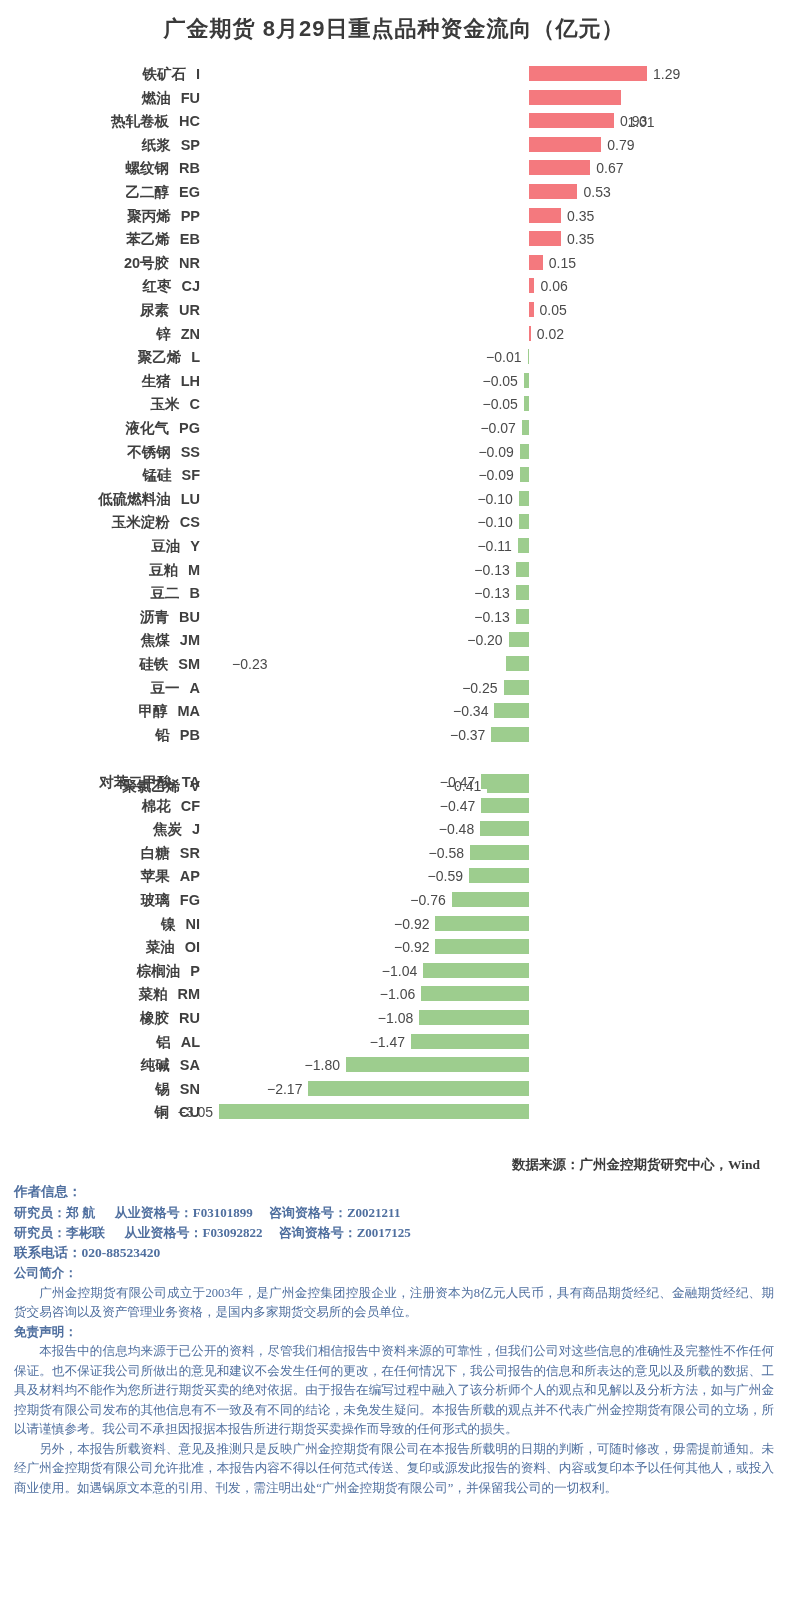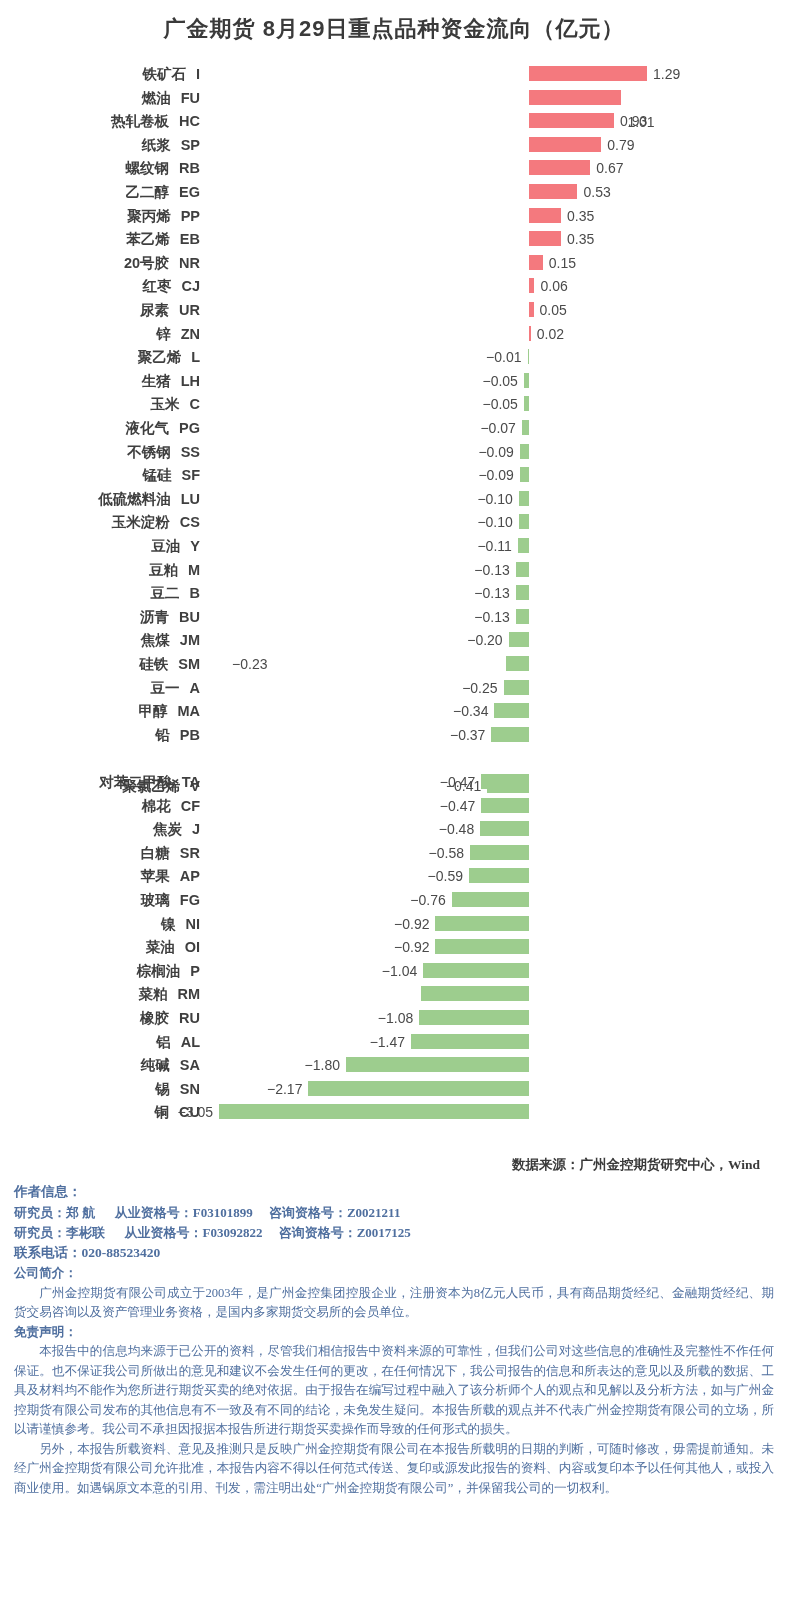--- a/index.html
+++ b/index.html
@@ -279,20 +279,21 @@
       <div class="val" style="left: 0px; width: 429.492px; text-align: right;">−0.92</div>
     </div>
     <div class="row" style="top: 904.8px;">
       <div class="lbl"><span>棕榈油</span><span class="code">P</span></div>
       <div class="bar neg" style="left: 423.295px; width: 105.705px;"></div>
       <div class="val" style="left: 0px; width: 417.295px; text-align: right;">−1.04</div>
     </div>
     <div class="row" style="top: 928.4px;">
       <div class="lbl"><span>菜粕</span><span class="code">RM</span></div>
       <div class="bar neg" style="left: 421.262px; width: 107.738px;"></div>
+      <div class="val" style="left: 0px; width: 415.262px; text-align: right;">−1.06</div>
     </div>
     <div class="row" style="top: 952px;">
       <div class="lbl"><span>橡胶</span><span class="code">RU</span></div>
       <div class="bar neg" style="left: 419.23px; width: 109.77px;"></div>
       <div class="val" style="left: 0px; width: 413.23px; text-align: right;">−1.08</div>
     </div>
     <div class="row" style="top: 975.6px;">
       <div class="lbl"><span>铝</span><span class="code">AL</span></div>
       <div class="bar neg" style="left: 411.098px; width: 117.902px;"></div>
       <div class="val" style="left: 0px; width: 405.098px; text-align: right;">−1.47</div>

